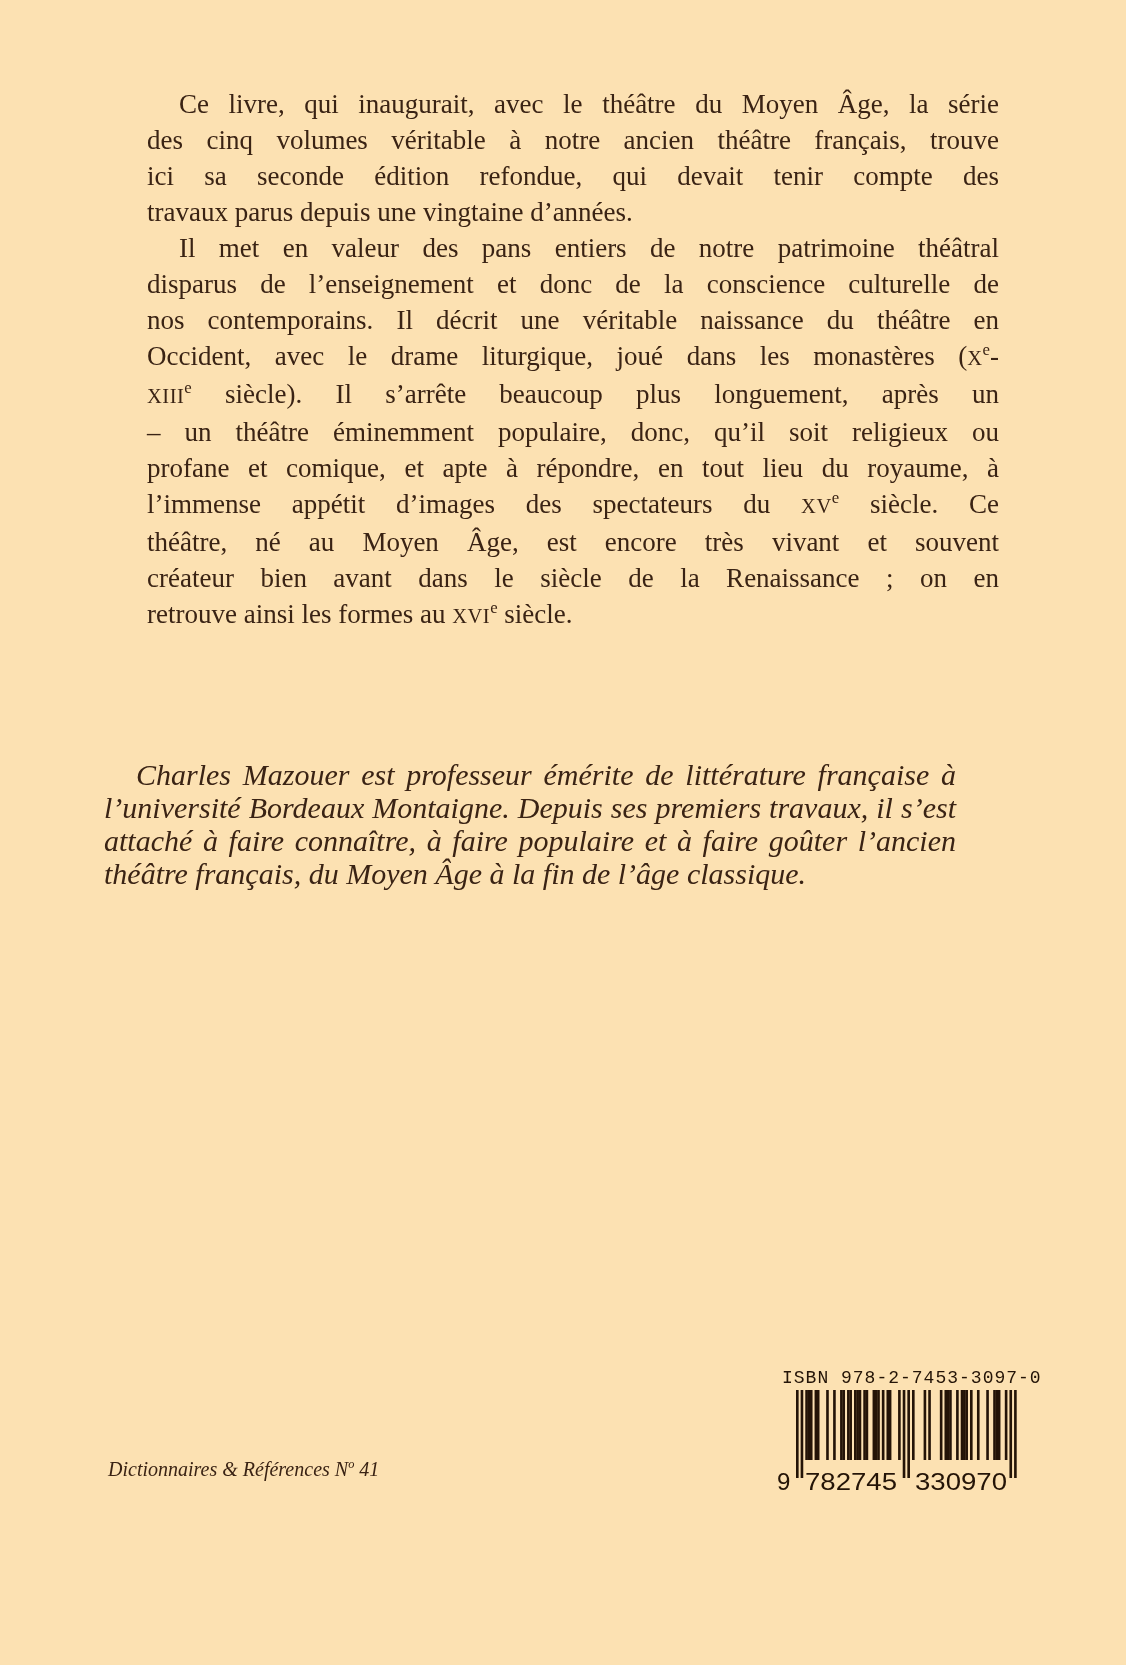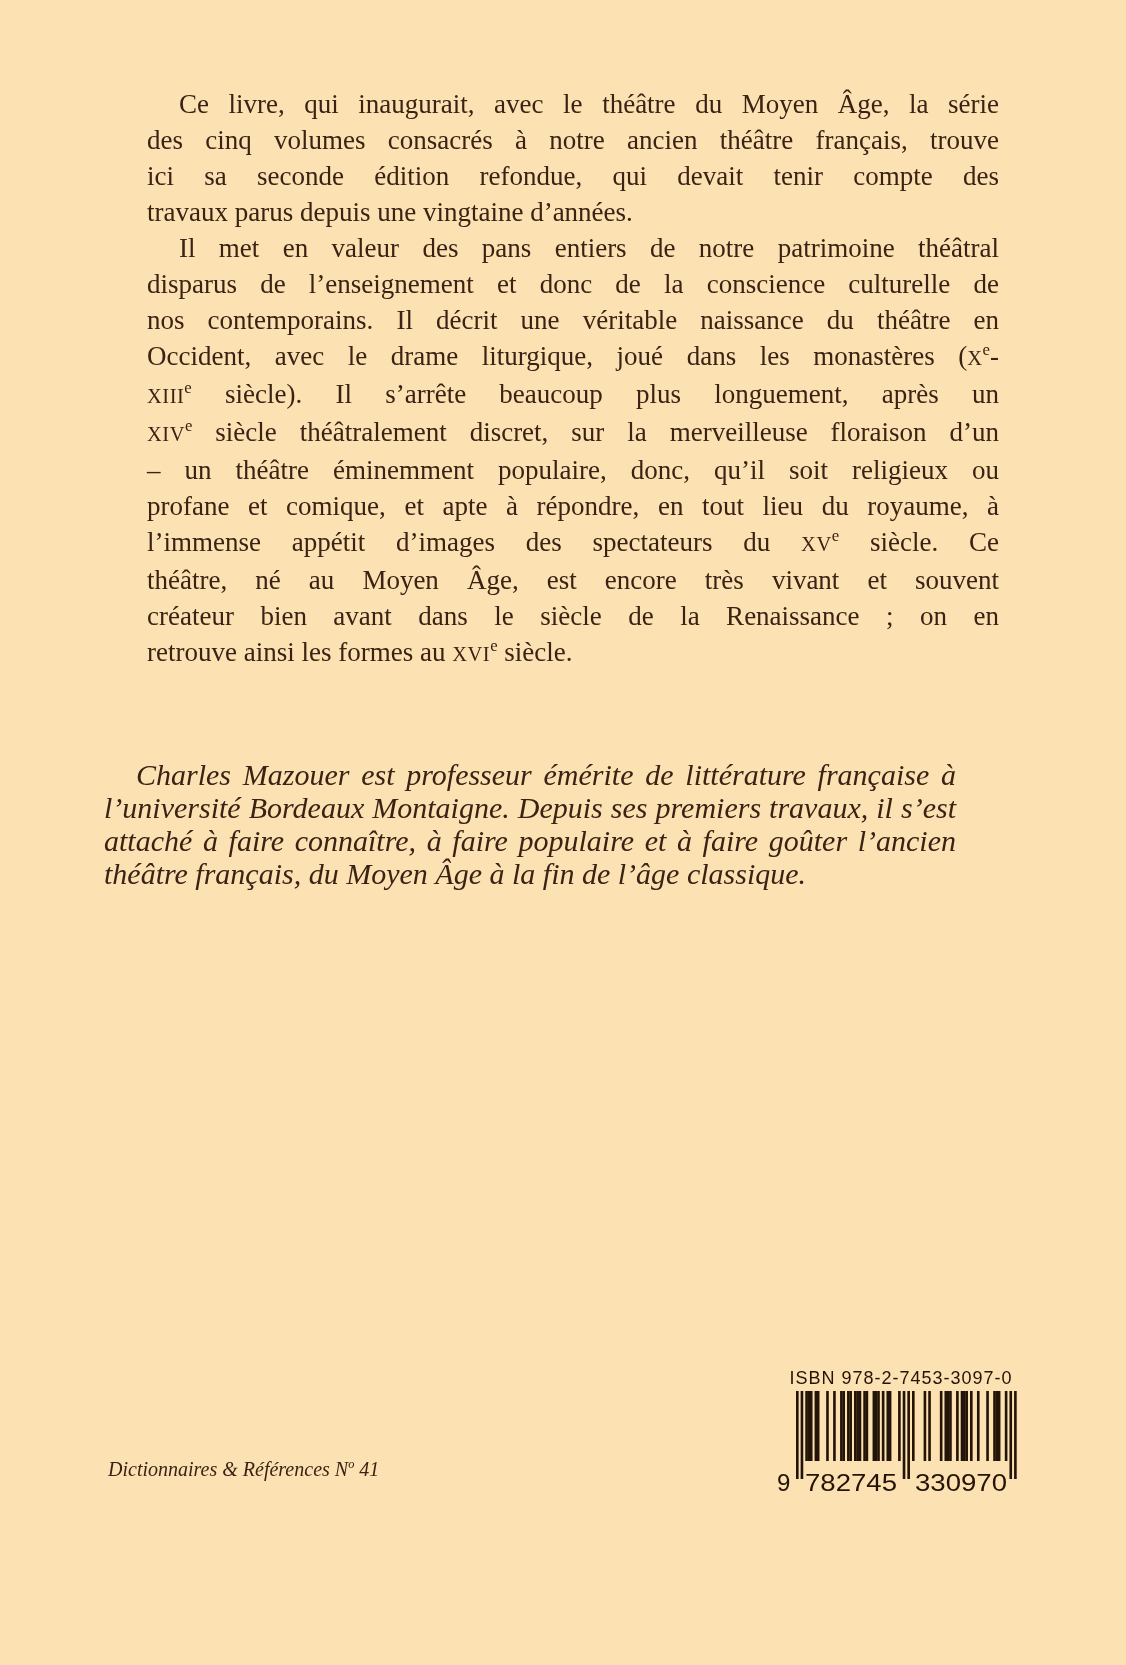--- a/index.html
+++ b/index.html
@@ -27,42 +27,41 @@
   }
   .collection {
     position:absolute; left:108px; top:1458px;
     font-style:italic; font-size:20px;
     color:#3a2314;
   }
   .barcode-block {
     position:absolute; left:776px; top:1368px; width:244px;
   }
   .isbn-label {
-    font-family:Liberation Sans, sans-serif;
+    font-family:Liberation Mono, monospace;
     font-size:18px; letter-spacing:1px; white-space:nowrap;
     color:#241407; text-align:center; margin:0 0 2px 6px;
   }
   .barcode-svg { display:block; }
 </style>
 </head>
 <body>
 
 <div class="page">
 
   <div class="text-block" id="blurb">
       <div class="line first">Ce livre, qui inaugurait, avec le théâtre du Moyen Âge, la série</div>
-      <div class="line">des cinq volumes consacrés à notre ancien théâtre français, trouve</div>
+      <div class="line">des cinq volumes véritable à notre ancien théâtre français, trouve</div>
       <div class="line">ici sa seconde édition refondue, qui devait tenir compte des</div>
       <div class="line last">travaux parus depuis une vingtaine d’années.</div>
       <div class="line first">Il met en valeur des pans entiers de notre patrimoine théâtral</div>
       <div class="line">disparus de l’enseignement et donc de la conscience culturelle de</div>
       <div class="line">nos contemporains. Il décrit une véritable naissance du théâtre en</div>
       <div class="line">Occident, avec le drame liturgique, joué dans les monastères (<span class="sc">x</span><sup>e</sup>-</div>
       <div class="line"><span class="sc">xiii</span><sup>e</sup> siècle). Il s’arrête beaucoup plus longuement, après un</div>
-      <div class="line"><span class="sc">xiv</span><sup>e</sup> siècle théâtralement discret, sur la merveilleuse floraison d’un</div>
       <div class="line">– un théâtre éminemment populaire, donc, qu’il soit religieux ou</div>
       <div class="line">profane et comique, et apte à répondre, en tout lieu du royaume, à</div>
       <div class="line">l’immense appétit d’images des spectateurs du <span class="sc">xv</span><sup>e</sup> siècle. Ce</div>
       <div class="line">théâtre, né au Moyen Âge, est encore très vivant et souvent</div>
       <div class="line">créateur bien avant dans le siècle de la Renaissance ; on en</div>
       <div class="line last">retrouve ainsi les formes au <span class="sc">xvi</span><sup>e</sup> siècle.</div>
     </div>
 
   <div class="author-block" id="author-note">
       <div class="line first">Charles Mazouer est professeur émérite de littérature française à</div>

